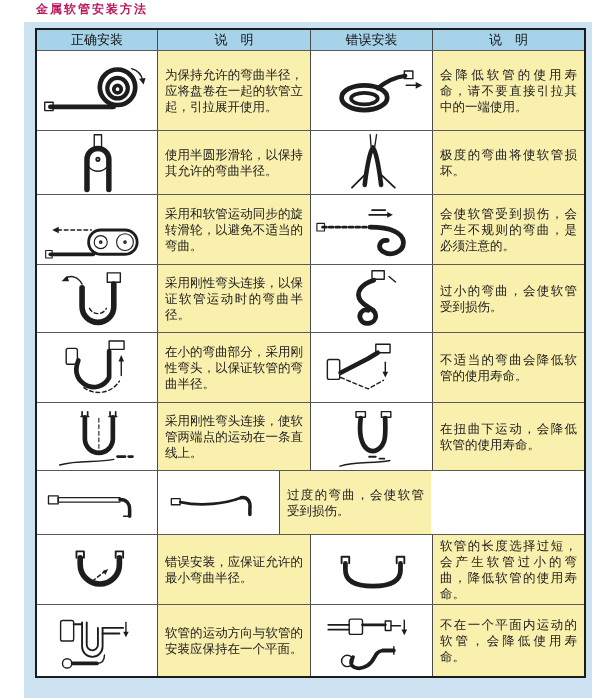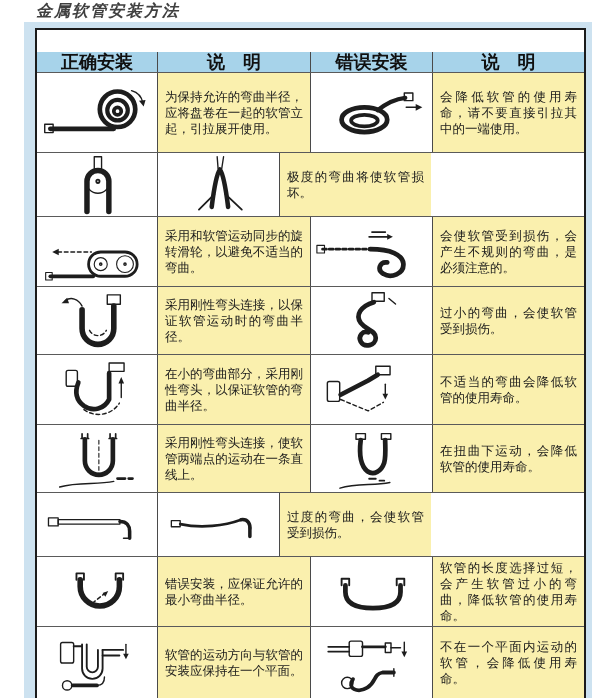--- a/index.html
+++ b/index.html
@@ -6,35 +6,35 @@
   html,body { width:600px; height:698px; }
   body {
     background:#ffffff;
     font-family:"DejaVu Sans", sans-serif;
     position:relative;
     overflow:hidden;
   }
   .bg-panel { position:absolute; left:24px; top:22px; width:568px; height:676px; background:#cde2f0; }
   .title {
     position:absolute; left:36px; top:1px;
-    font-size:16px; font-weight:bold; font-style:italic;
-    letter-spacing:2px; color:#404040; white-space:nowrap;
+    font-size:12px; font-weight:bold; 
+    letter-spacing:2px; color:#be185d; white-space:nowrap;
   }
   .tbl {
     position:absolute; left:35px; top:28px;
     border:2px solid #1b1b1b; background:#fff;
   }
   .hrow, .row { display:flex; }
   .row { border-top:1px solid #5a5a5a; }
   .cell { flex:none; }
   .c1 { width:120px; } .c2 { width:153px; } .c3 { width:122px; } .c4 { width:152px; }
   .c2, .c3, .c4 { border-left:1px solid #4a4a4a; }
   .hcell {
     height:20px; line-height:20px; background:#a7d3ea;
-    font-size:18px; font-weight:bold; text-align:center; color:#101010;margin-top:22px;
+    font-size:13px; font-weight:normal; text-align:center; color:#101010;
   }
   .img { background:#ffffff; display:flex; align-items:center; justify-content:center; }
   .desc { background:#faf0ae; display:flex; align-items:center; padding:16px 7px; }
   .desc .t {
     font-size:12.5px; line-height:16px; color:#1a1a1a;
     text-align:justify; text-justify:inter-ideograph; width:100%;
   }
   svg.fig { display:block; }
   svg.fig path, svg.fig circle, svg.fig rect, svg.fig ellipse, svg.fig line {
     stroke:#1d1d1d; fill:none; stroke-linecap:round; stroke-linejoin:round;
@@ -88,20 +88,23 @@
   </div>
 
   <div class="row" style="height:64px">
     <div class="cell c1 img">
       <svg class="fig" width="112" height="62" viewBox="0 0 120 68" aria-label="hose-over-semicircular-pulley">
         <rect x="57" y="3" width="8" height="13" stroke-width="1.5"></rect>
         <circle cx="61" cy="30" r="13" stroke-width="1.5"></circle>
         <circle cx="61" cy="30" r="1.8" stroke-width="2"></circle>
         <path d="M49 63 L49 30 A12 12 0 0 1 73 30 L73 63" stroke-width="6"></path>
       </svg>
+    </div>
+    <div class="cell c2 desc">
+      <div class="t">使用半圆形滑轮，以保持其允许的弯曲半径。</div>
     </div>
     <div class="cell c3 img">
       <svg class="fig" width="114" height="62" viewBox="0 0 120 68" aria-label="hose-extreme-sharp-hanging-bend">
         <path d="M58 3 L59 16 M65 3 L63 16" stroke-width="1.5"></path>
         <path d="M52 58 C55 34 58 21 61 17 C64 21 67 34 70 58" stroke-width="5"></path>
         <path d="M55 44 L38 61 M67 44 L85 61" stroke-width="2"></path>
       </svg>
     </div>
     <div class="cell c4 desc">
       <div class="t">极度的弯曲将使软管损坏。</div>

